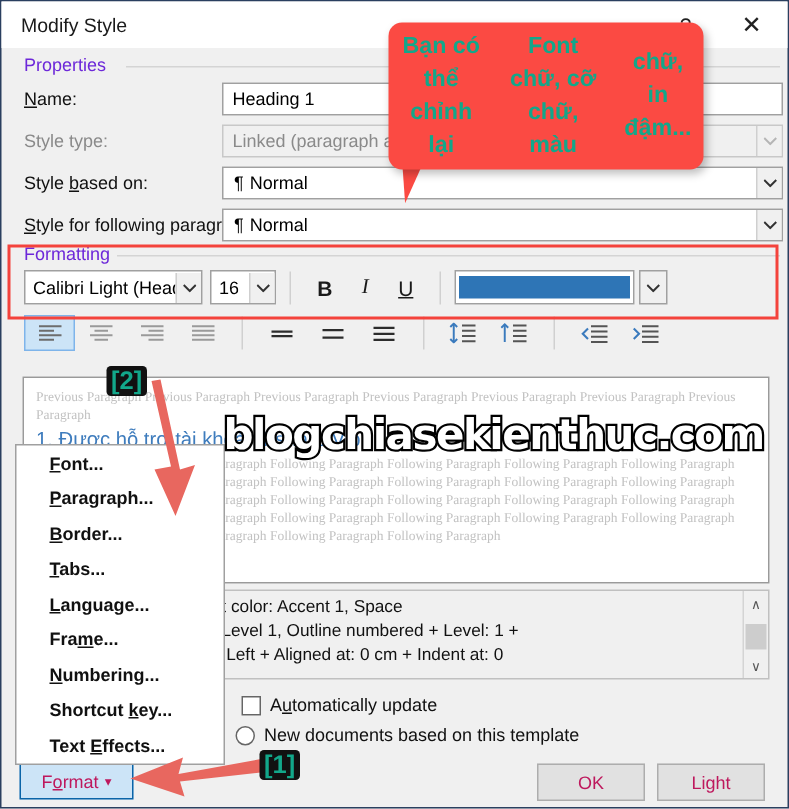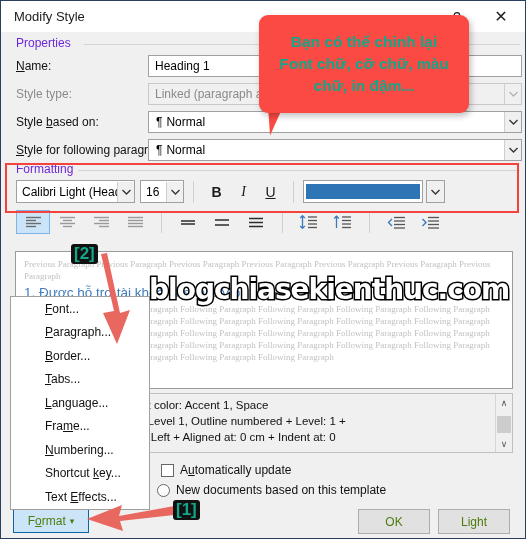--- a/index.html
+++ b/index.html
@@ -107,42 +107,42 @@
   #sb-thumb { position:absolute; left:1px; right:1px; top:22px; height:17px; background:#cdcdcd; }
   
   #opt-auto { position:absolute; left:160px; top:462px; display:flex; align-items:center; }
   #opt-new  { position:absolute; left:156px; top:482px; display:flex; align-items:center; }
   .cbx { width:13px; height:13px; border:1px solid #666; background:#fff; margin-right:6px; }
   .rdo { width:13px; height:13px; border:1px solid #666; border-radius:50%; background:#fff; margin-right:6px; }
   .opt-label { font-size:12px; color:#111; }
   
   .btn {
     position:absolute; height:25px; border:1px solid #adadad; background:#e1e1e1;
-    display:flex; align-items:center; justify-content:center; font-size:12px; color:#4d7c0f;
+    display:flex; align-items:center; justify-content:center; font-size:12px; color:#be185d;
   }
   #format-btn {
     left:12px; top:508px; width:76px; height:24px;
     background:#cce4f7; border:1px solid #0a64a8;
   }
   #ok-btn { left:357px; top:508px; width:72px; }
   #cancel-btn { left:437px; top:508px; width:72px; }
   
   #format-menu {
     position:absolute; left:9px; top:295px; width:140px; height:214px;
     background:#fff; border:1px solid #a0a0a0;
   }
   .menu-item {
-    height:23.5px; display:flex; align-items:center; padding-left:34px;
-    font-size:12px; color:#111;
+    height:23.5px; display:flex; align-items:center; padding-left:22px;
+    font-size:12px; color:#111;font-weight:bold;
   }
   
   #callout {
     position:absolute; left:258px; top:14px; width:210px; height:98px;
     background:#fb4a43; border-radius:9px; z-index:40;
-    display:flex; flex-direction:column; align-items:center; justify-content:center;
+    display:flex; flex-direction:row; align-items:center; justify-content:center;
     box-shadow:2px 3px 6px rgba(0,0,0,.25);
   }
   #callout .ctext {
     color:#12a78a; font-weight:bold; font-size:15.5px; line-height:22px;
     text-align:center; padding:0 8px;
   }
   #callout-tail {
     position:absolute; left:268px; top:104px; width:0; height:0; z-index:39;
     border-left:16px solid #fb4a43; border-bottom:30px solid transparent;
     transform:rotate(-4deg);

